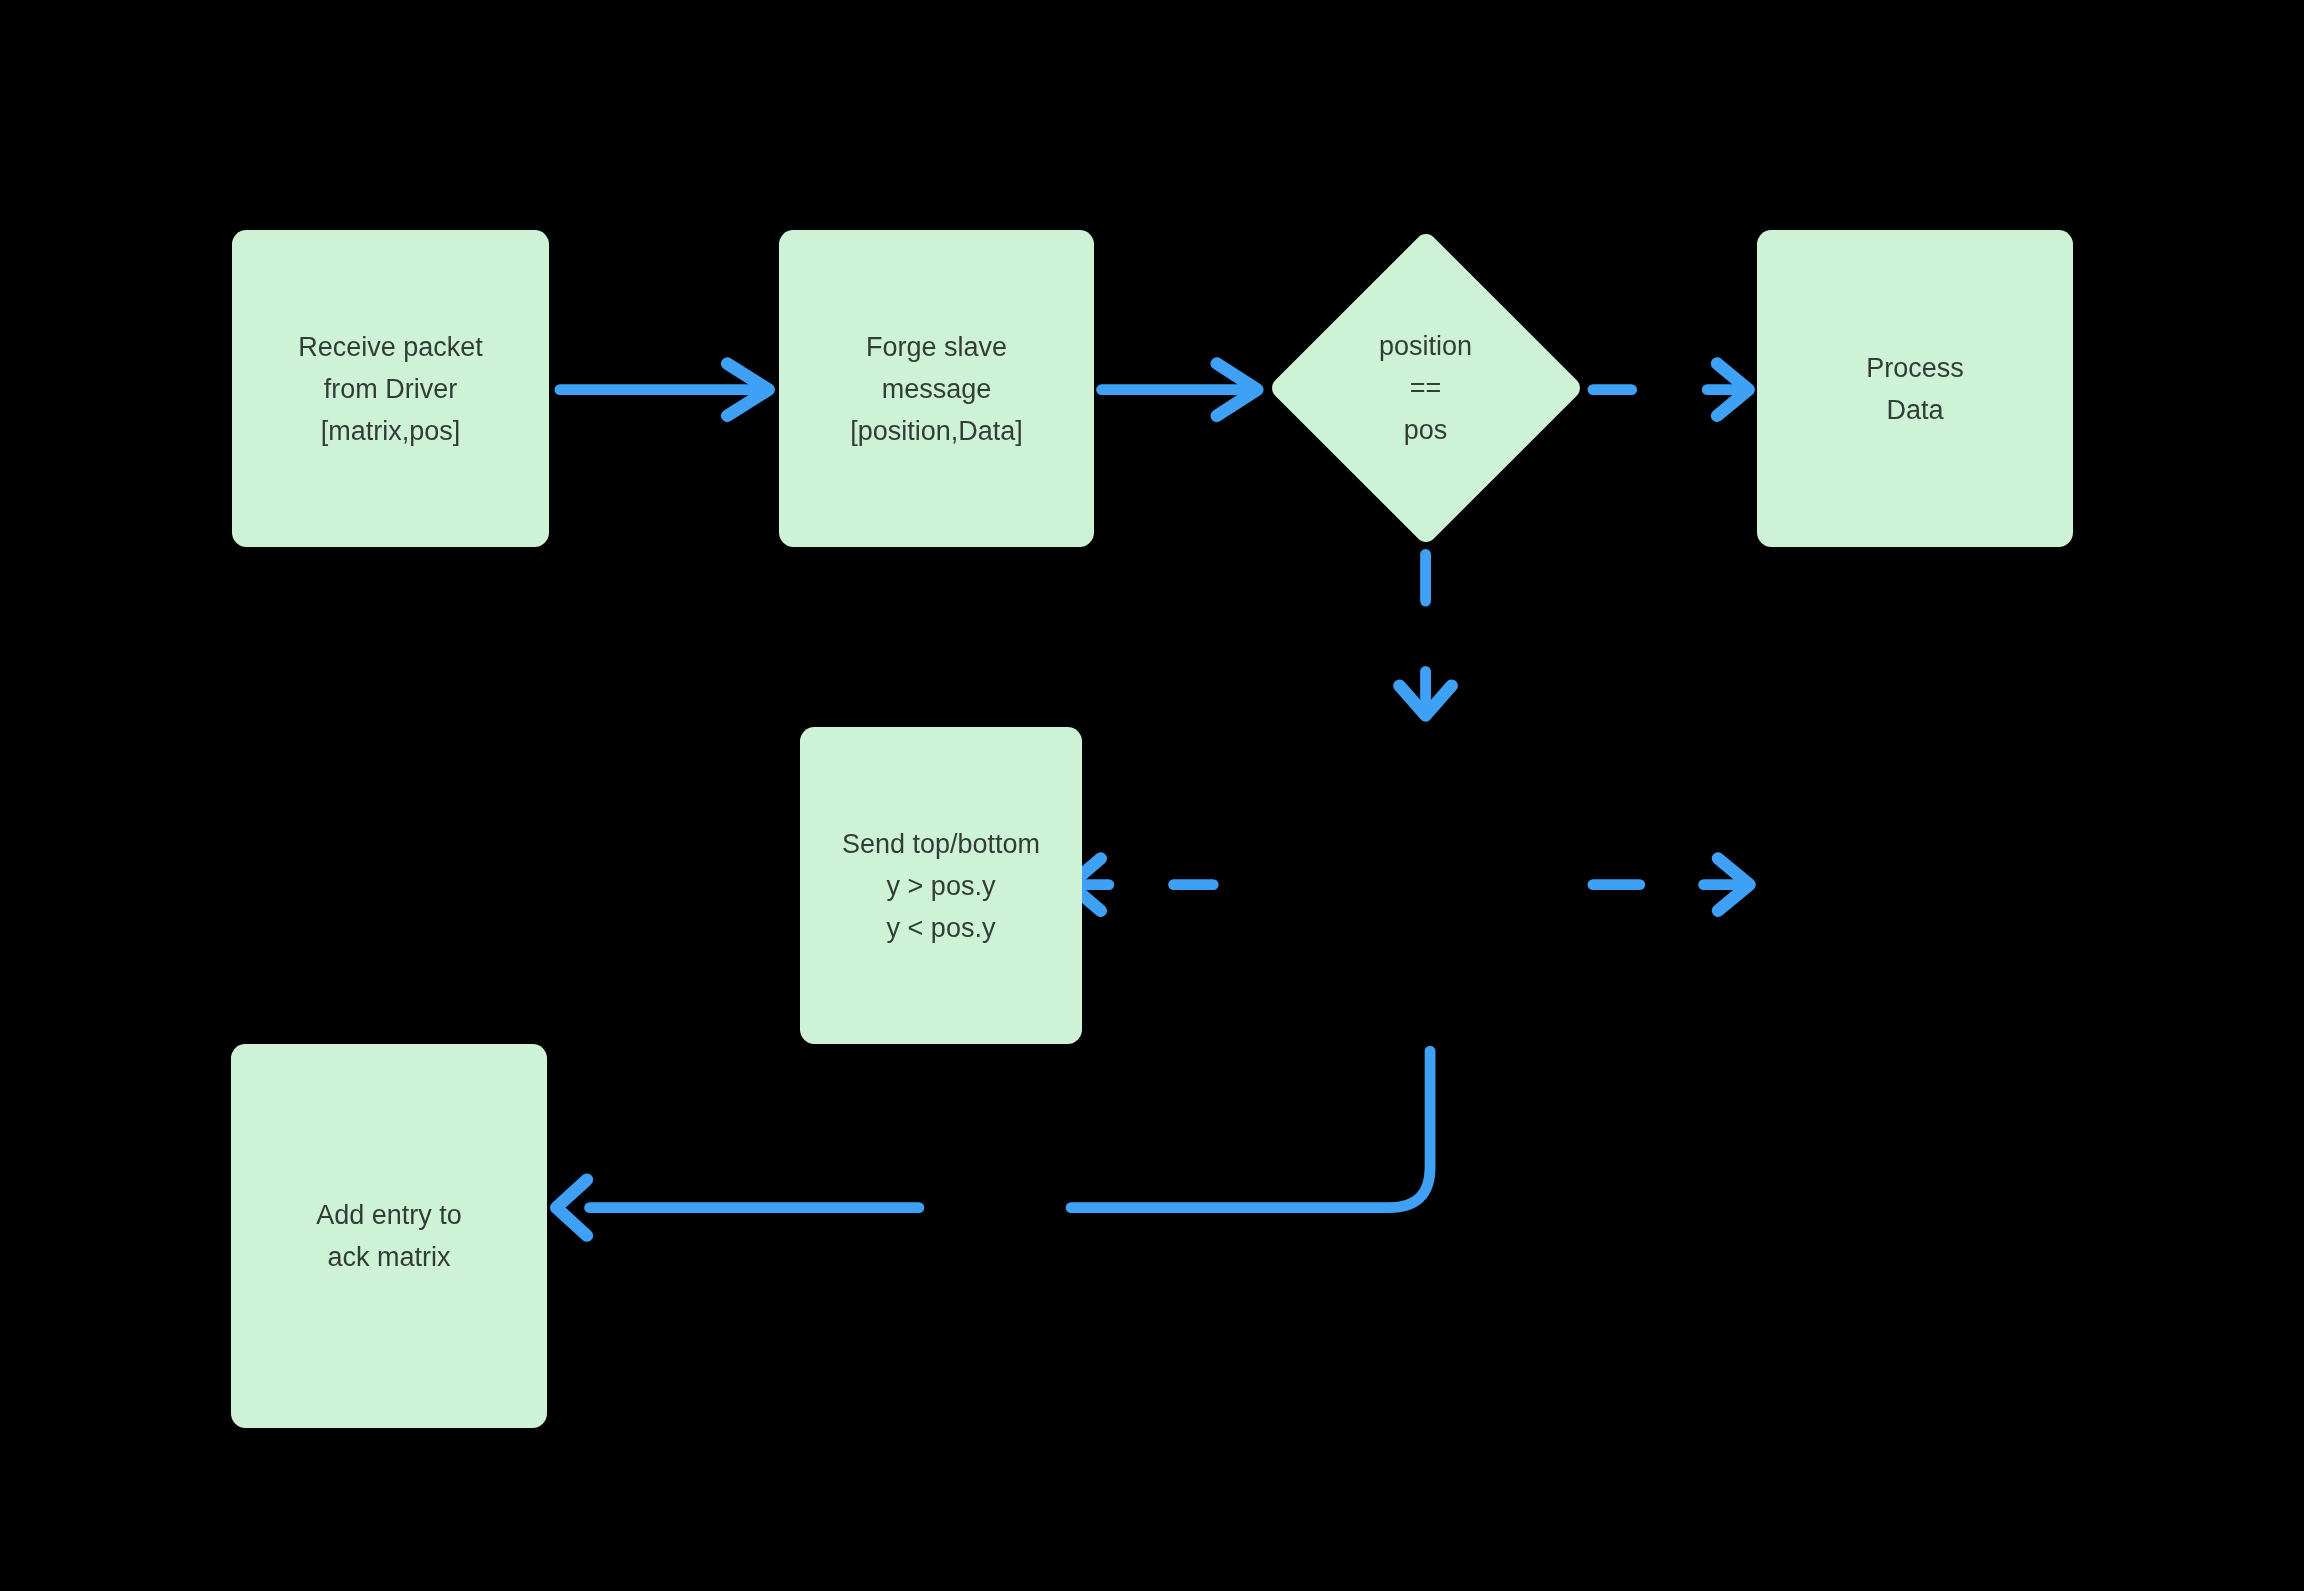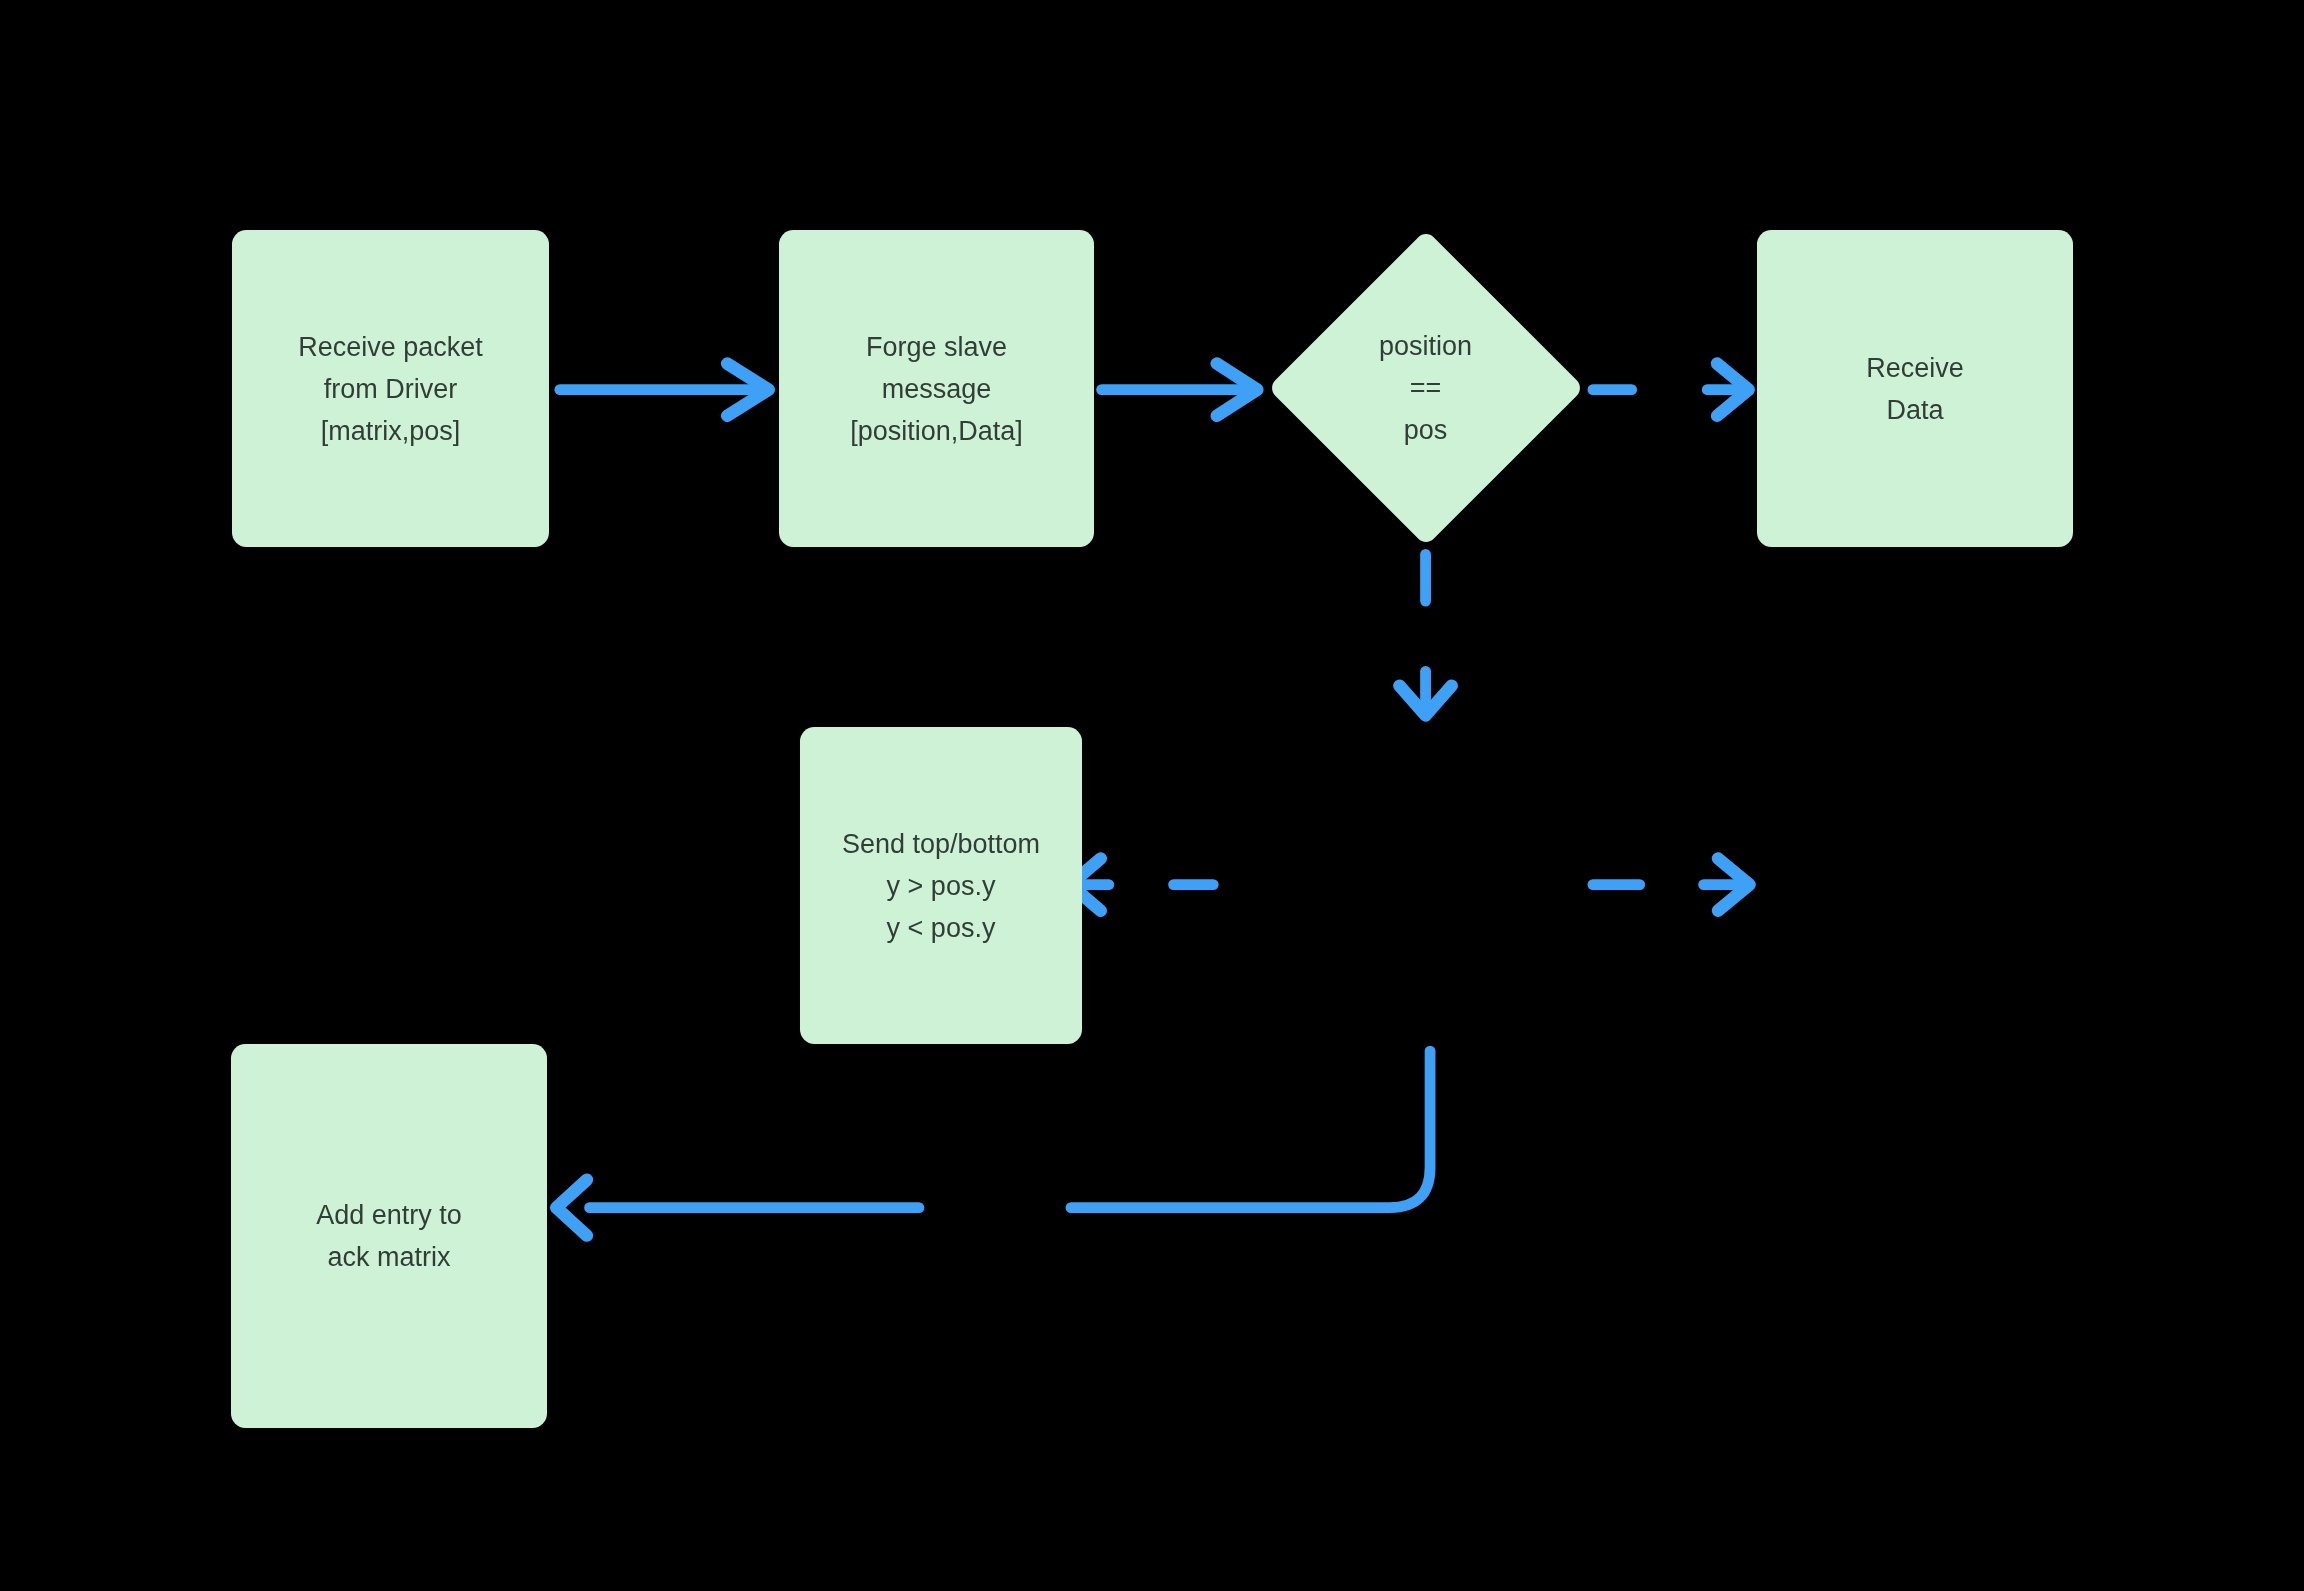--- a/index.html
+++ b/index.html
@@ -114,21 +114,21 @@
     <div class="diamond-shape"></div>
     <div class="label">
       <div>position</div>
       <div>==</div>
       <div>pos</div>
     </div>
   </div>
 
   <div class="node" style="left:1757px;top:230px;width:316px;height:317px">
     <div class="label">
-      <div>Receive</div>
+      <div>Process</div>
       <div>Data</div>
     </div>
   </div>
 
 
   <div class="node" style="left:800px;top:727px;width:282px;height:317px">
     <div class="label">
       <div>Send top/bottom</div>
       <div>y &gt; pos.y</div>
       <div>y &lt; pos.y</div>

